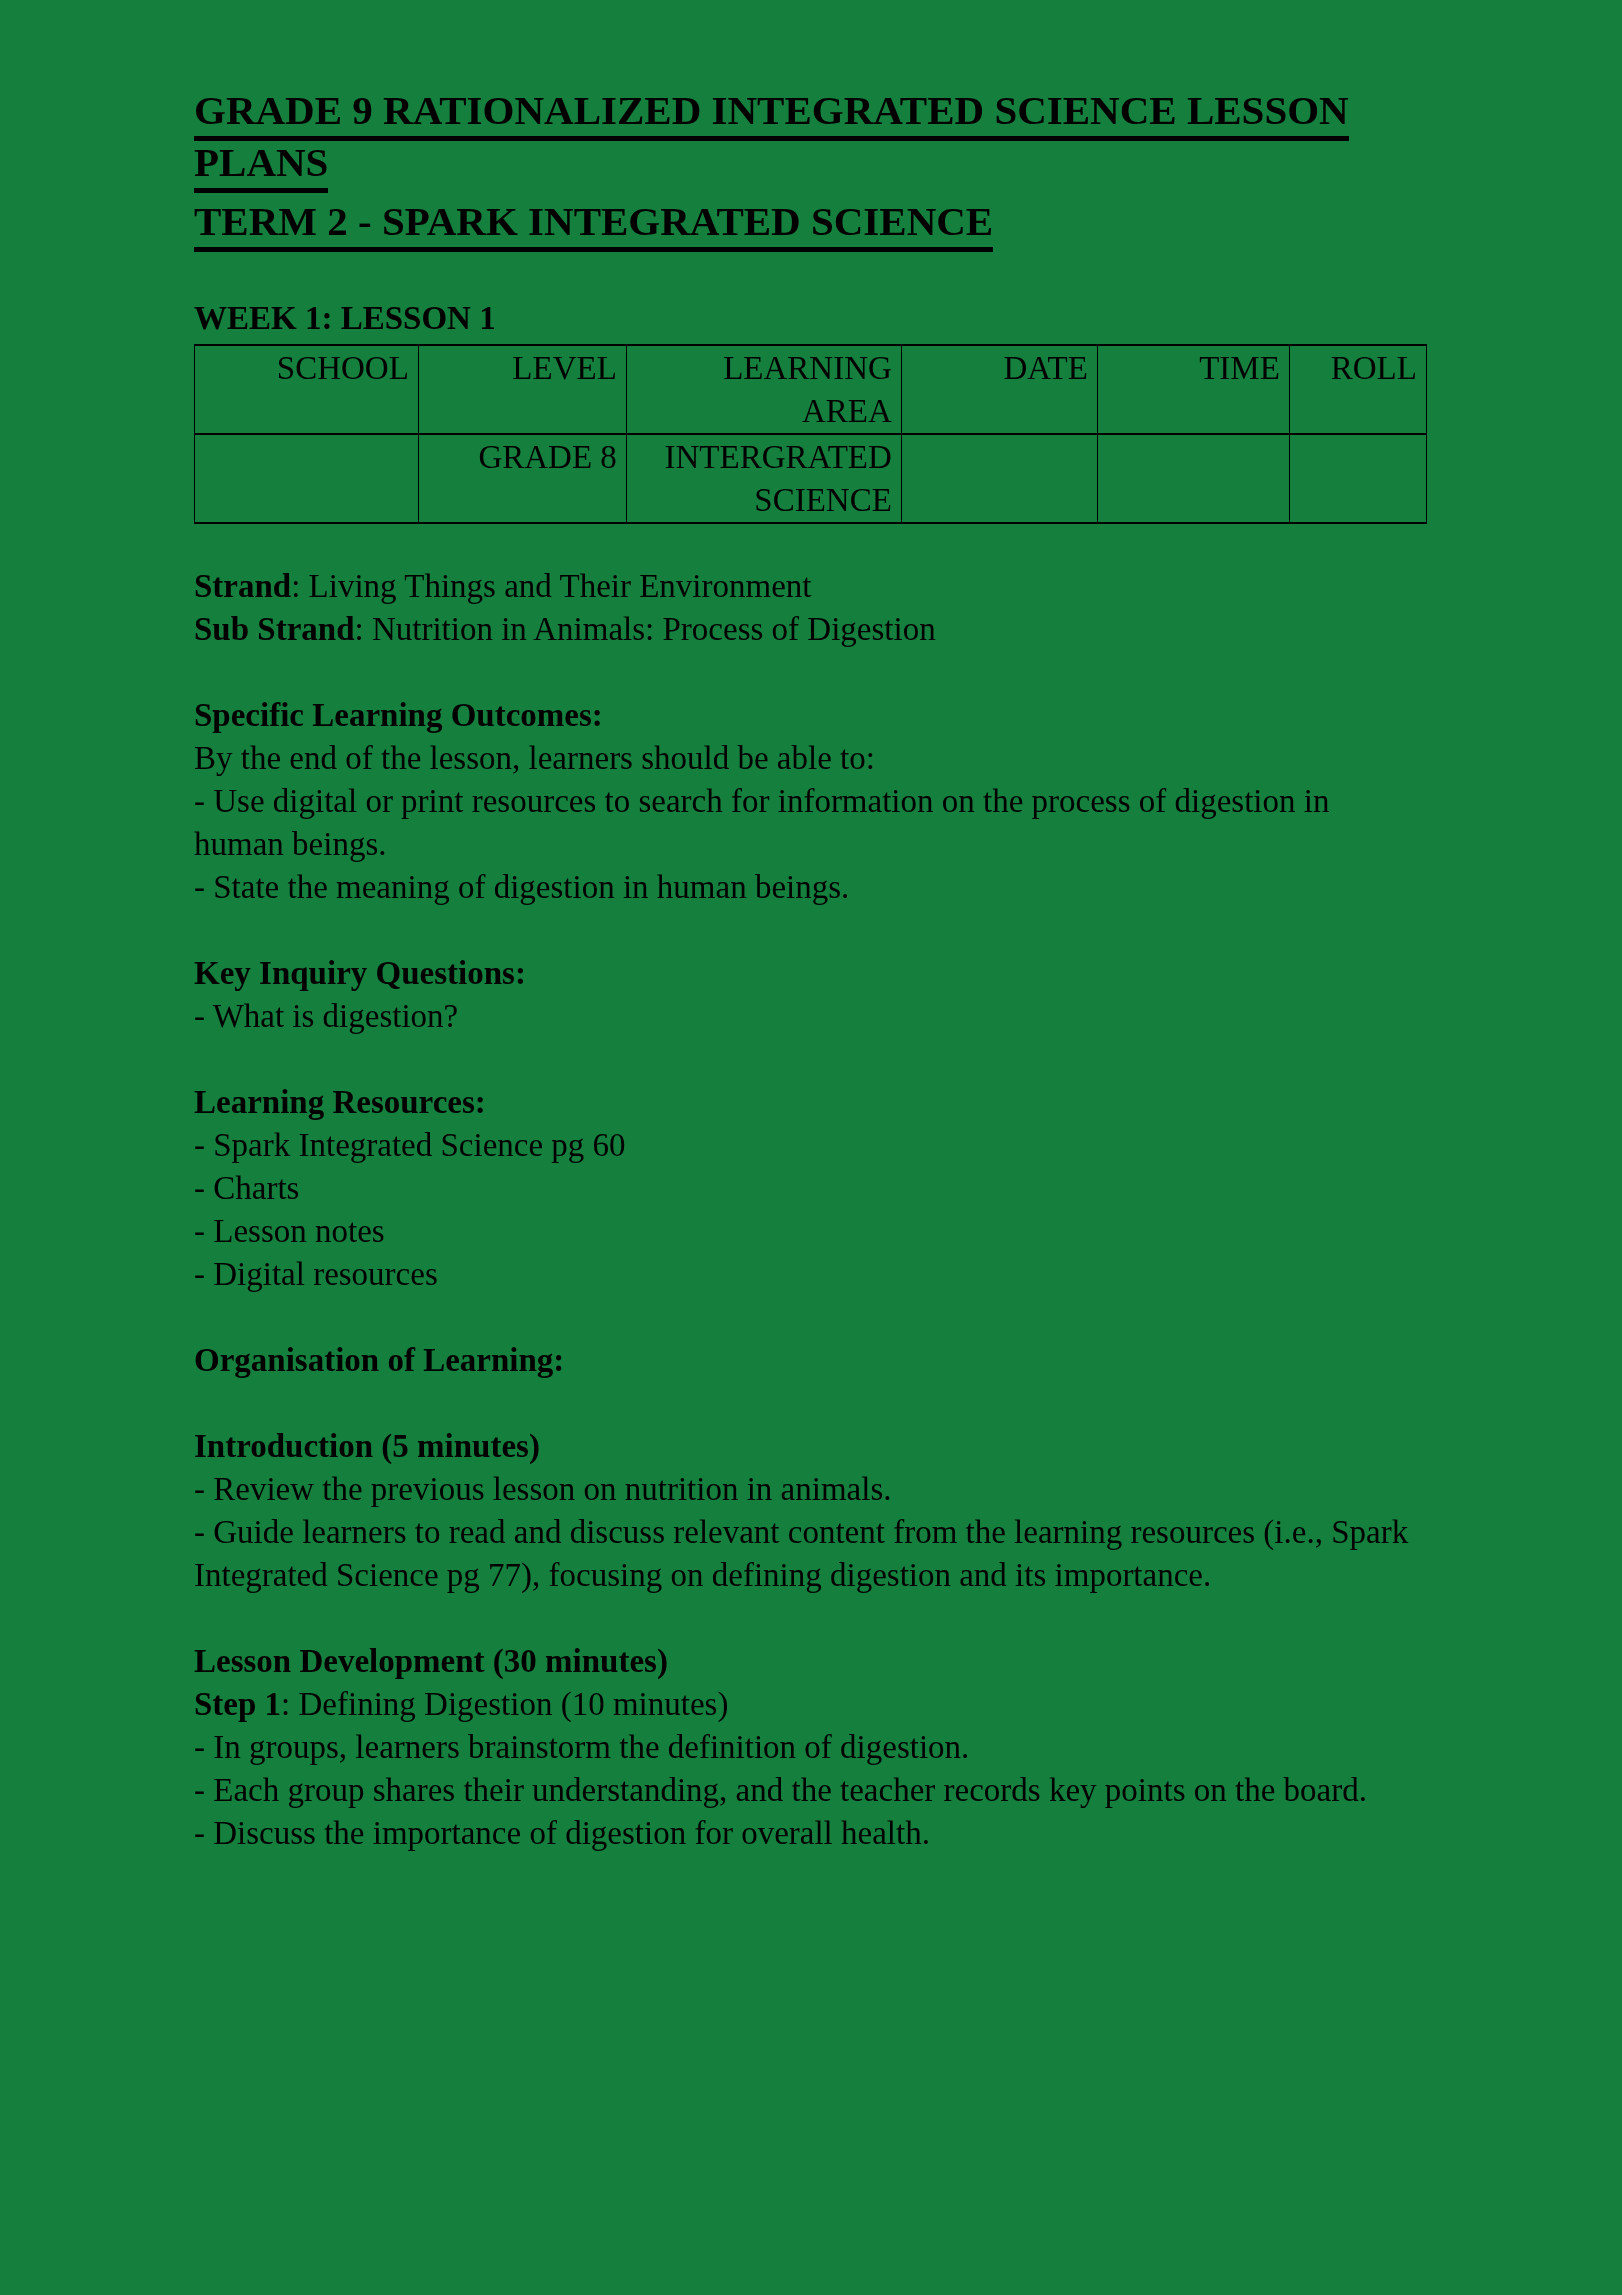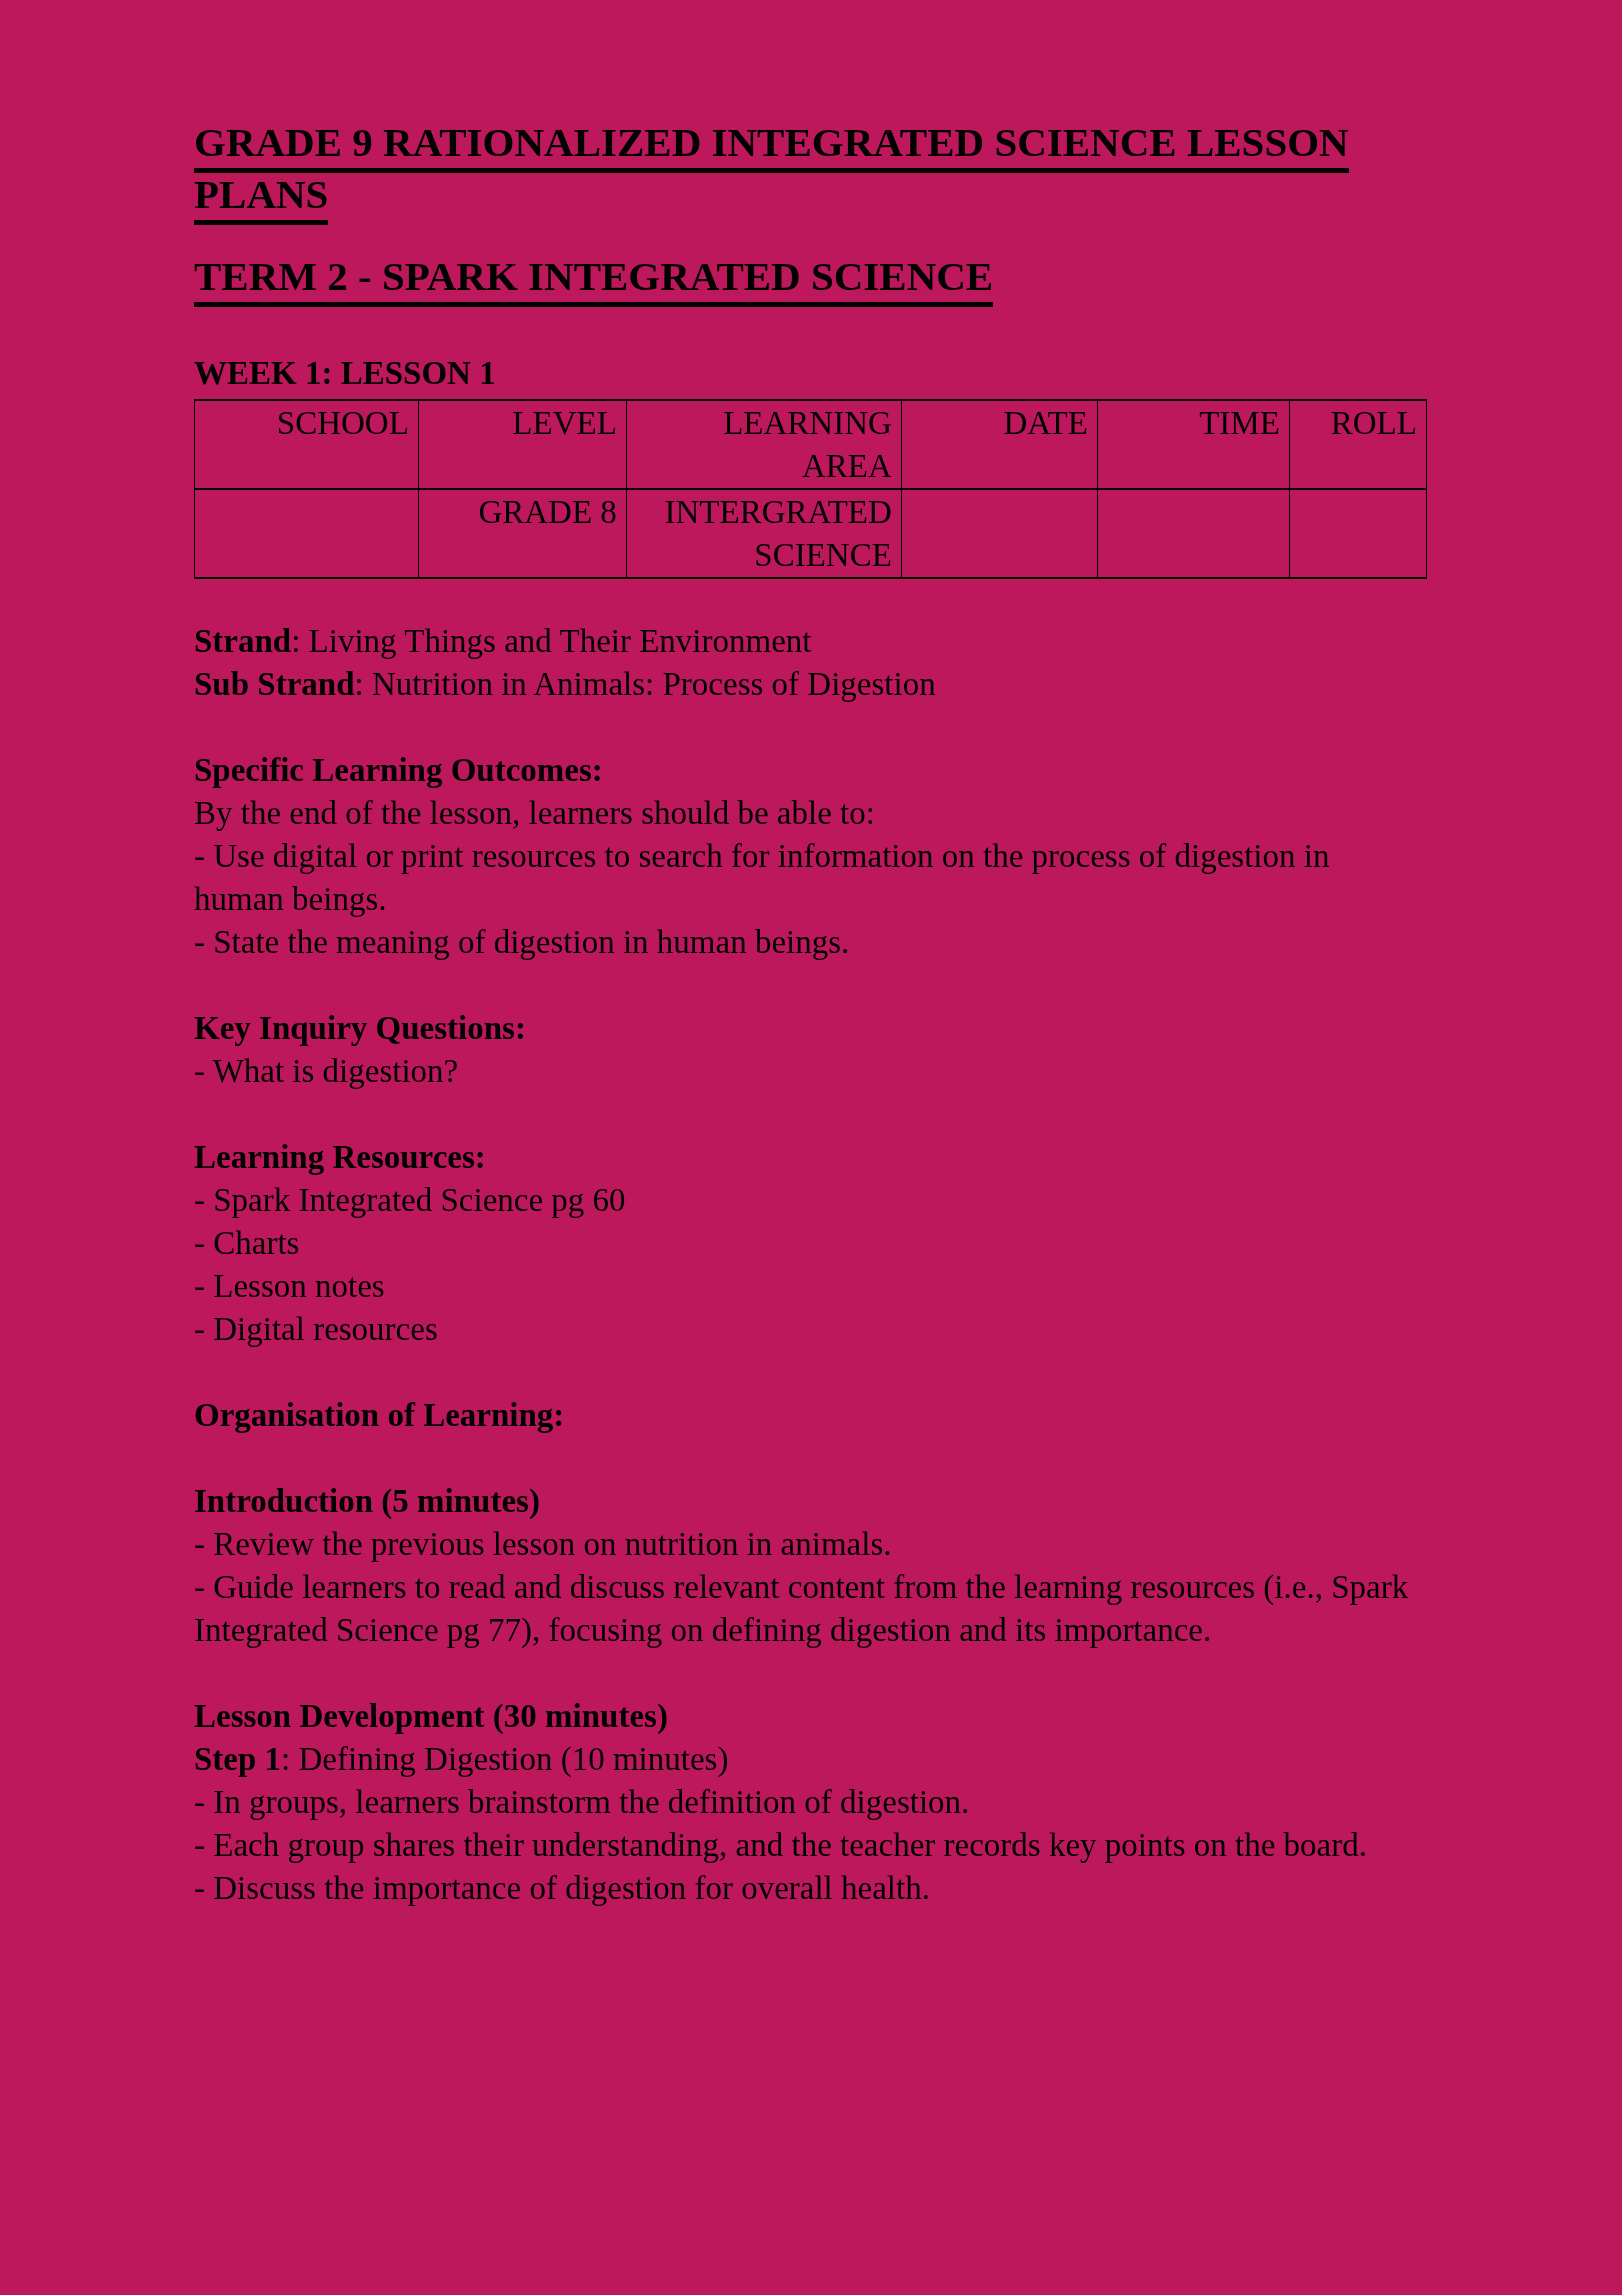--- a/index.html
+++ b/index.html
@@ -5,40 +5,40 @@
   html, body {
     margin: 0;
     padding: 0;
     background: #ffffff;
   }
   .page {
     position: relative;
     width: 1623px;
     height: 2295px;
     box-sizing: border-box;
-    padding: 116px 198px 0 194px;
-    background: #be185d;
+    padding: 84px 198px 0 194px;
+    background: #15803d;
     color: #000000;
     font-family: "Liberation Serif", "DejaVu Serif", serif;
     font-size: 33px;
     line-height: 43px;
     overflow: hidden;
   }
   h1.doc-title {
     margin: 0;
     font-size: 41px;
     line-height: 52px;
     font-weight: bold;
     letter-spacing: 0px;
   }
   h1.doc-title .u {
     border-bottom: 5.9px solid #000;
     padding-bottom: 3.3px;
   }
-  h1.doc-title.t2 { margin-top: 30px; }
+  h1.doc-title.t2 { margin-top: 7px; }
   .week-heading {
     margin-top: 50px;
     font-weight: bold;
   }
   table.info-table {
     border-collapse: collapse;
     table-layout: fixed;
     width: 1231px;
     margin-top: 3.9px;
   }

